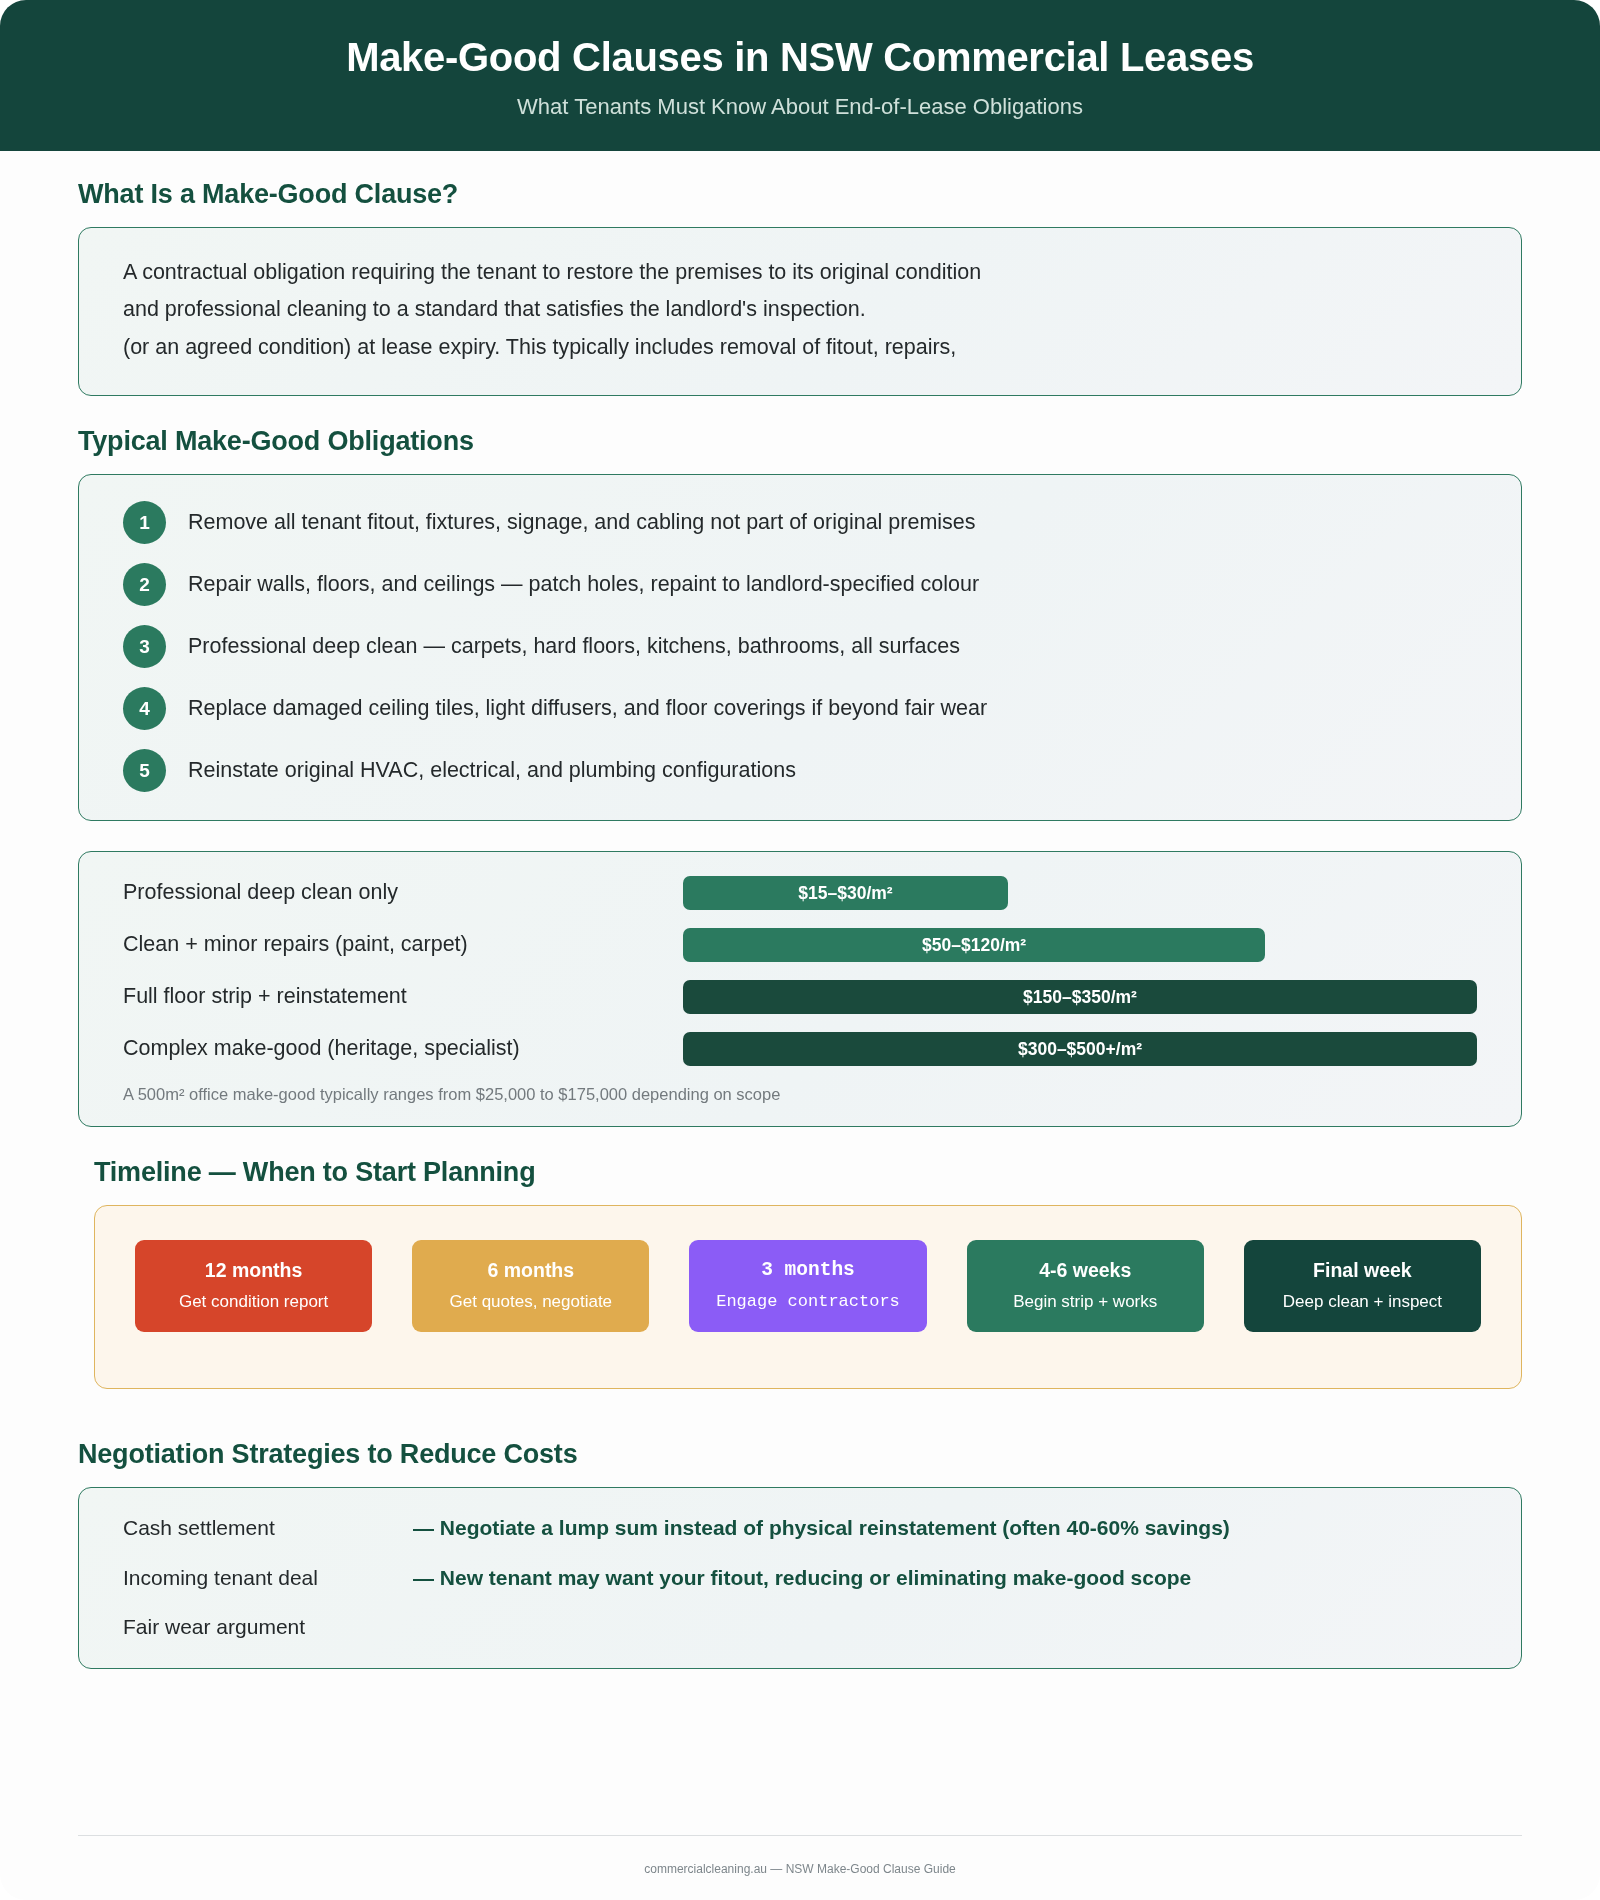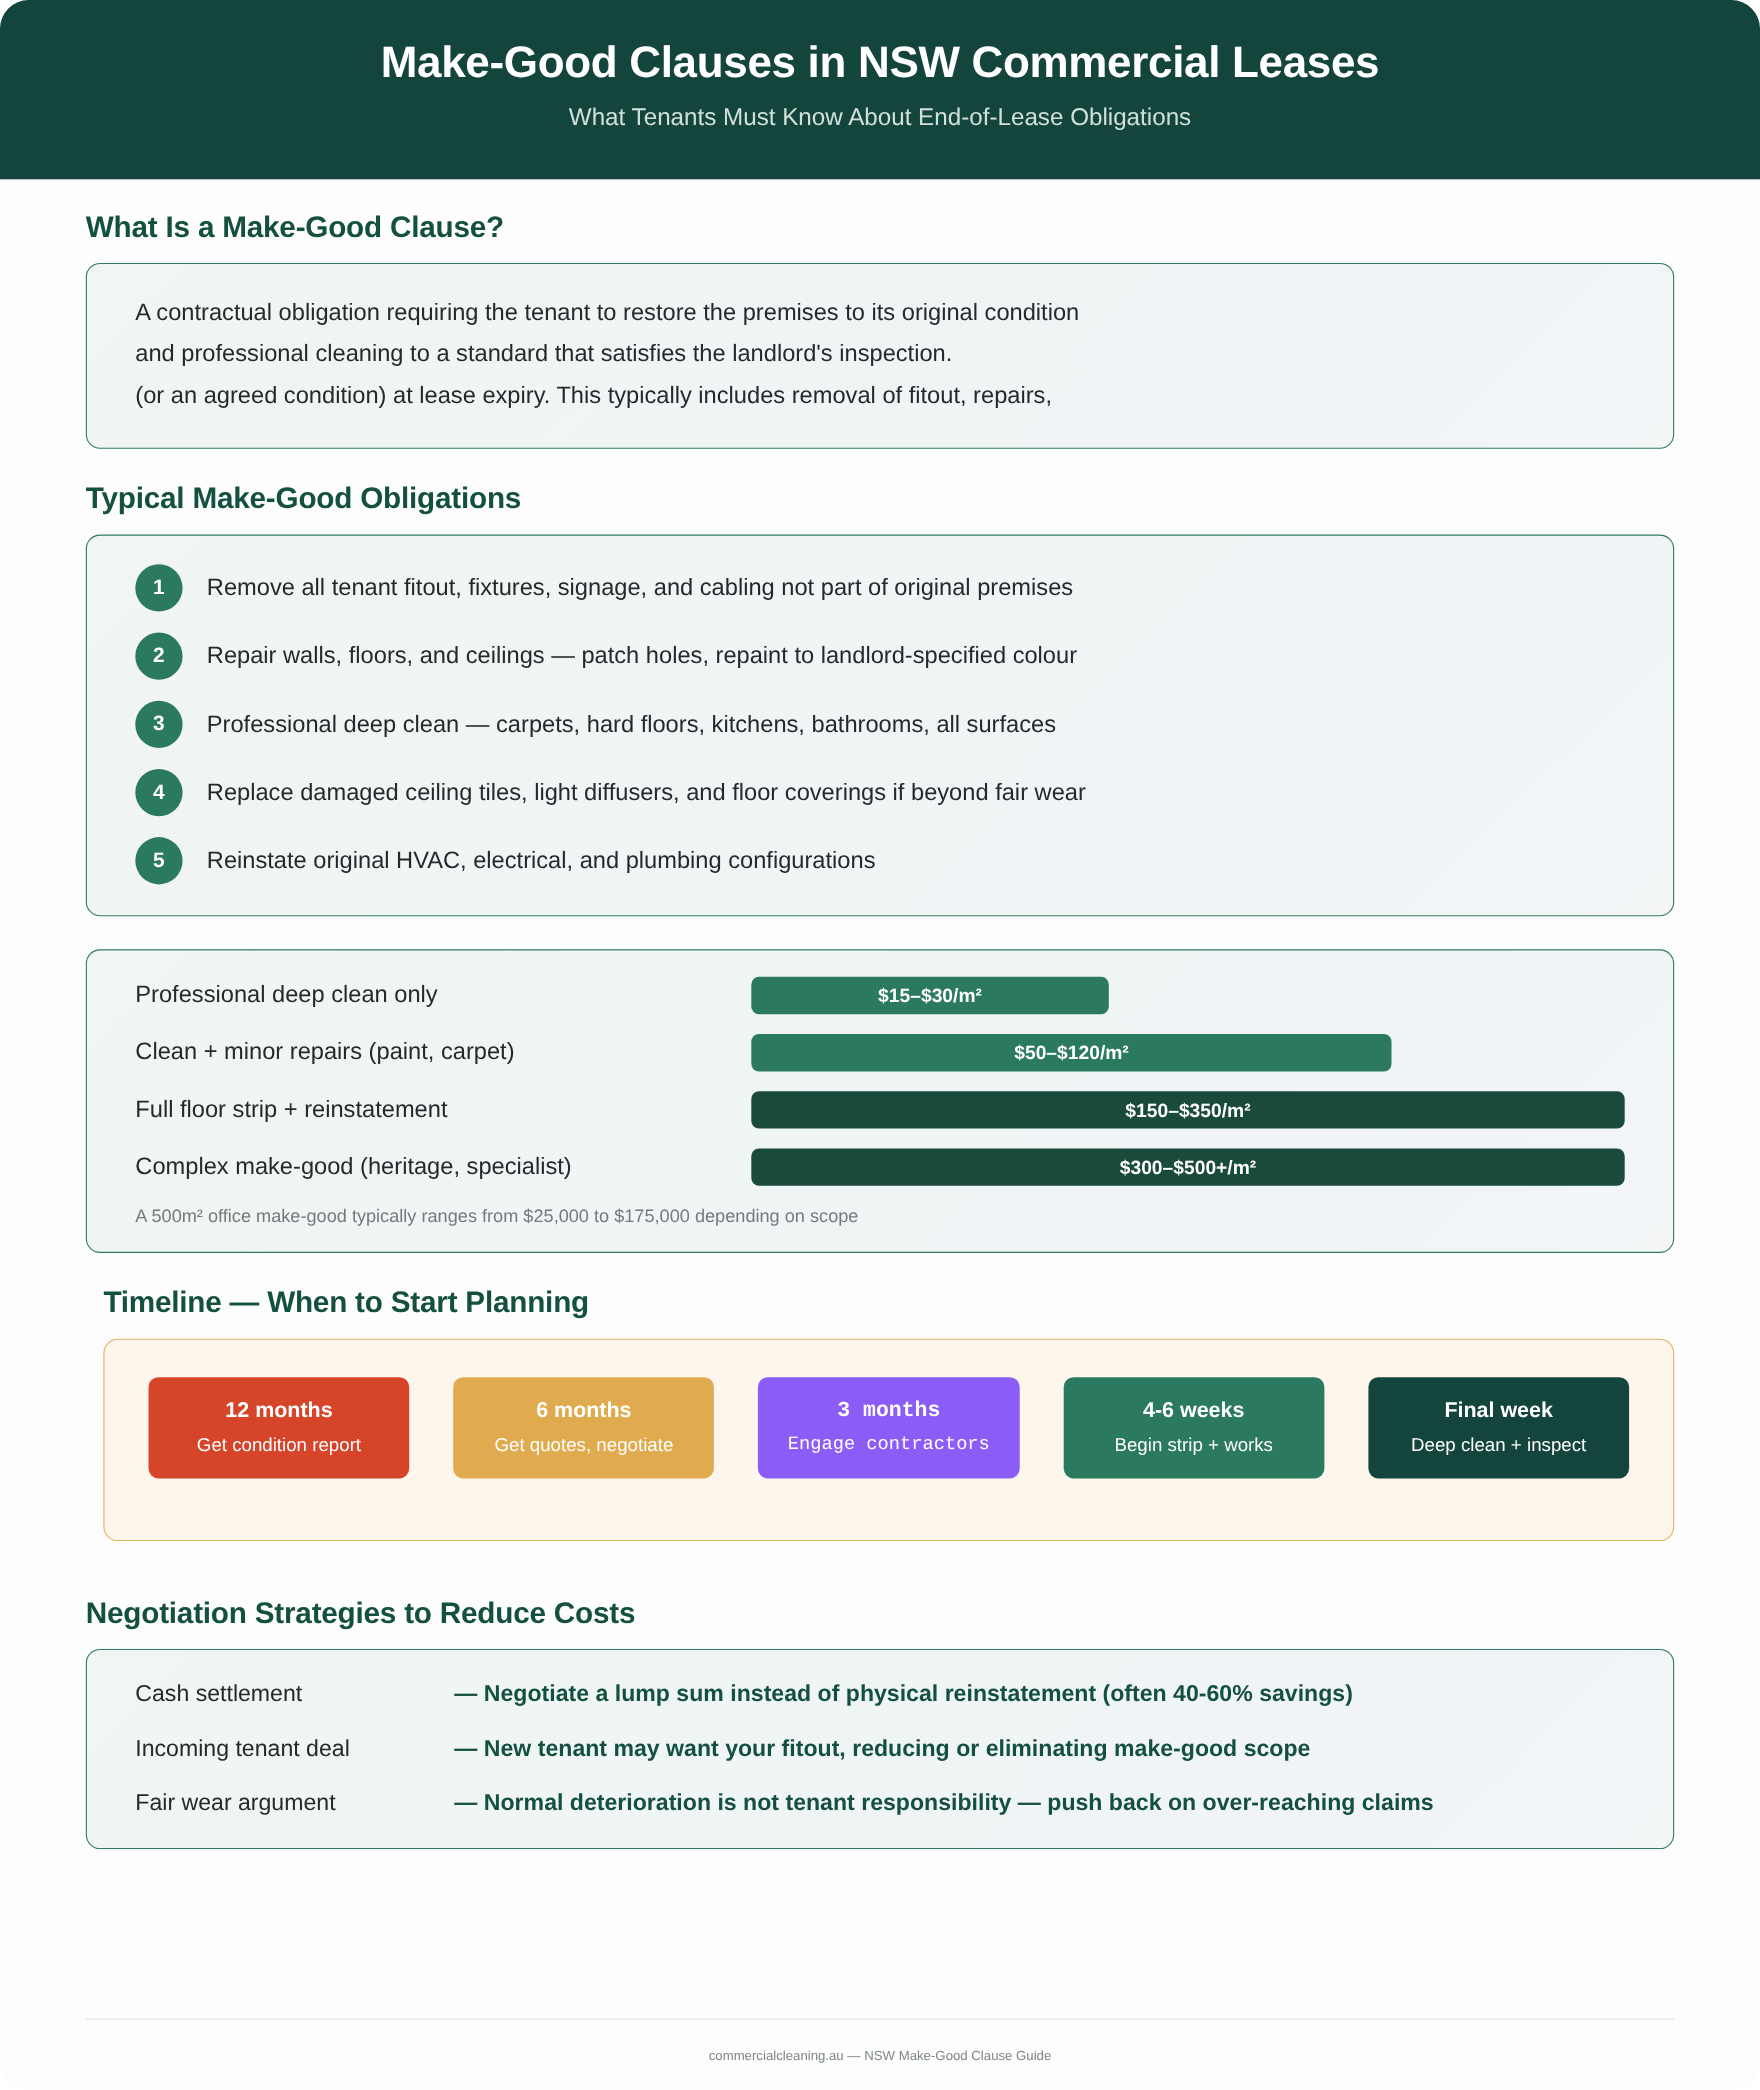--- a/index.html
+++ b/index.html
@@ -19,21 +19,21 @@
     border-radius: 26px;
     overflow: hidden;
     position: relative;
     display: flex;
     flex-direction: column;
   }
 
   
   .header {
     background: #14453c;
-    padding: 34px 40px 42px 40px;
+    padding: 34px 40px 30px 40px;
     text-align: center;
     flex: 0 0 auto;
   }
   .header-title {
     color: #ffffff;
     font-size: 40px;
     font-weight: bold;
     letter-spacing: -0.3px;
     line-height: 1.18;
   }
@@ -306,21 +306,20 @@
         <div class="negotiation-row">
           <div class="negotiation-term">Cash settlement</div>
           <div class="negotiation-detail" style="color: rgb(20, 80, 63);">— Negotiate a lump sum instead of physical reinstatement (often 40-60% savings)</div>
         </div>
         <div class="negotiation-row">
           <div class="negotiation-term">Incoming tenant deal</div>
           <div class="negotiation-detail" style="color: rgb(20, 80, 63);">— New tenant may want your fitout, reducing or eliminating make-good scope</div>
         </div>
         <div class="negotiation-row">
           <div class="negotiation-term">Fair wear argument</div>
-          <div class="negotiation-detail" style="color: rgb(20, 80, 63);">— Normal deterioration is not tenant responsibility — push back on over-reaching claims</div>
         </div>
       </div>
     </div>
 
   </div>
 
   <div class="footer">
     <div class="footer-text">commercialcleaning.au — NSW Make-Good Clause Guide</div>
   </div>
 

